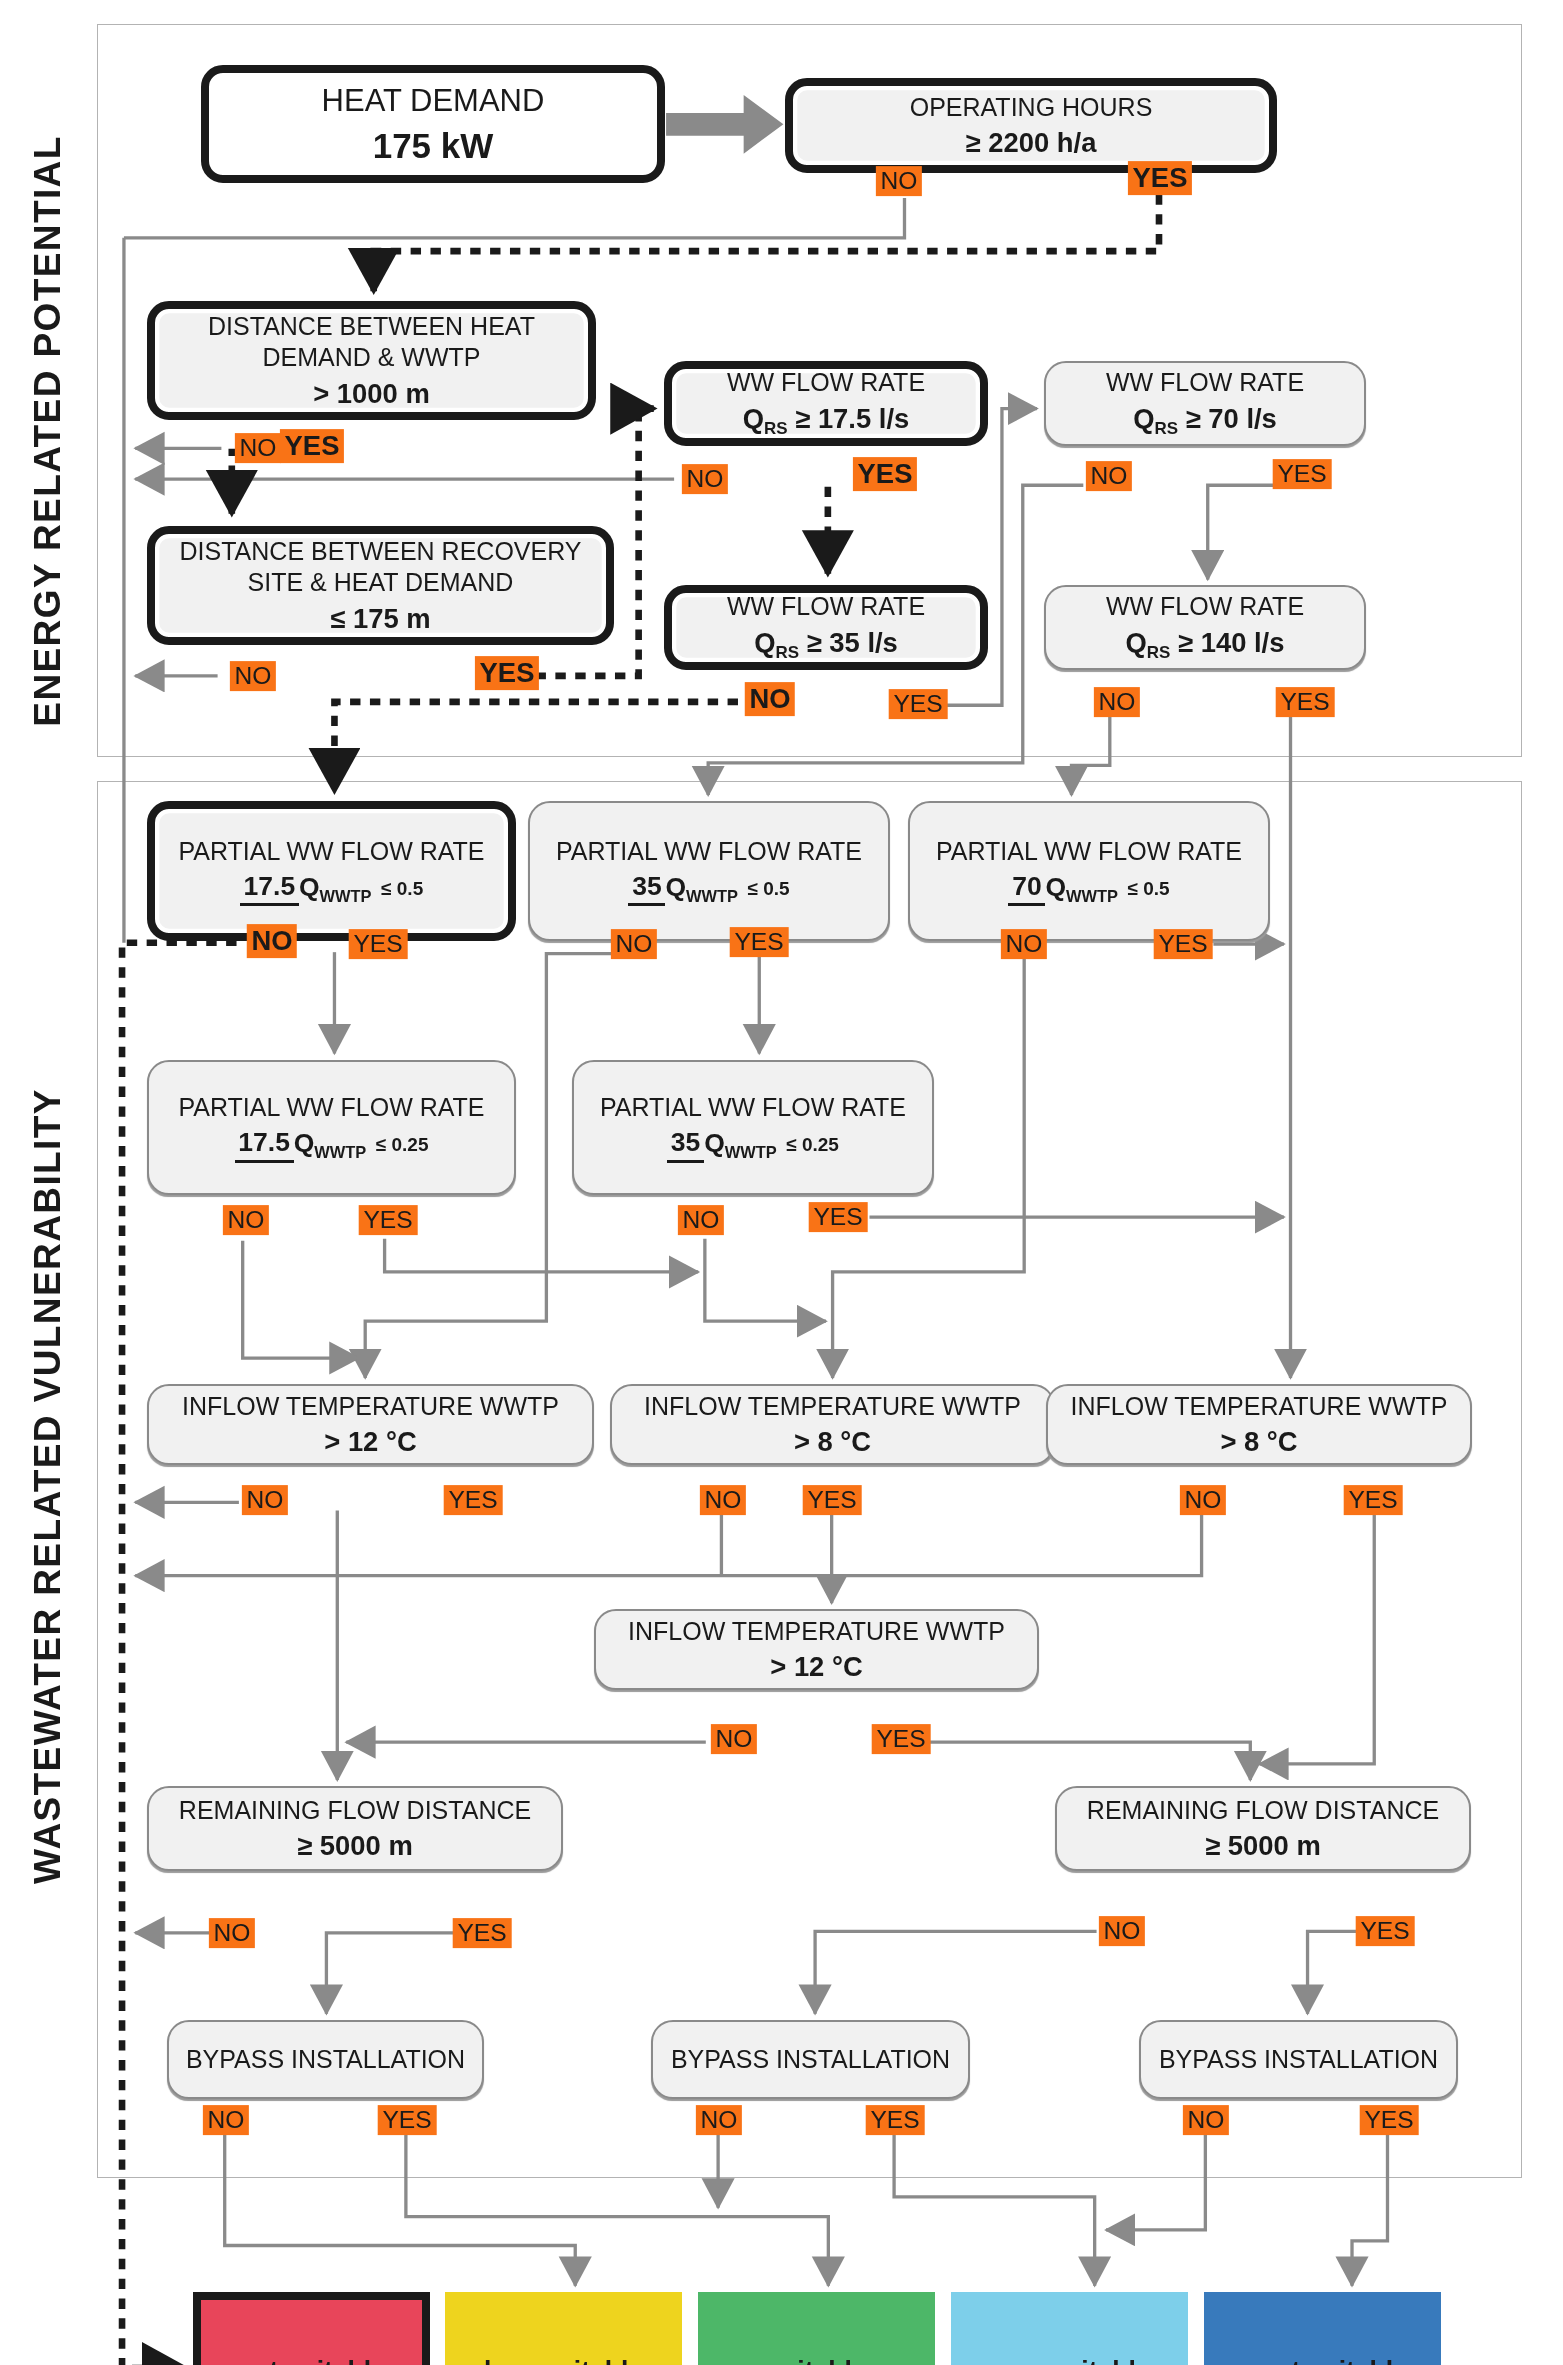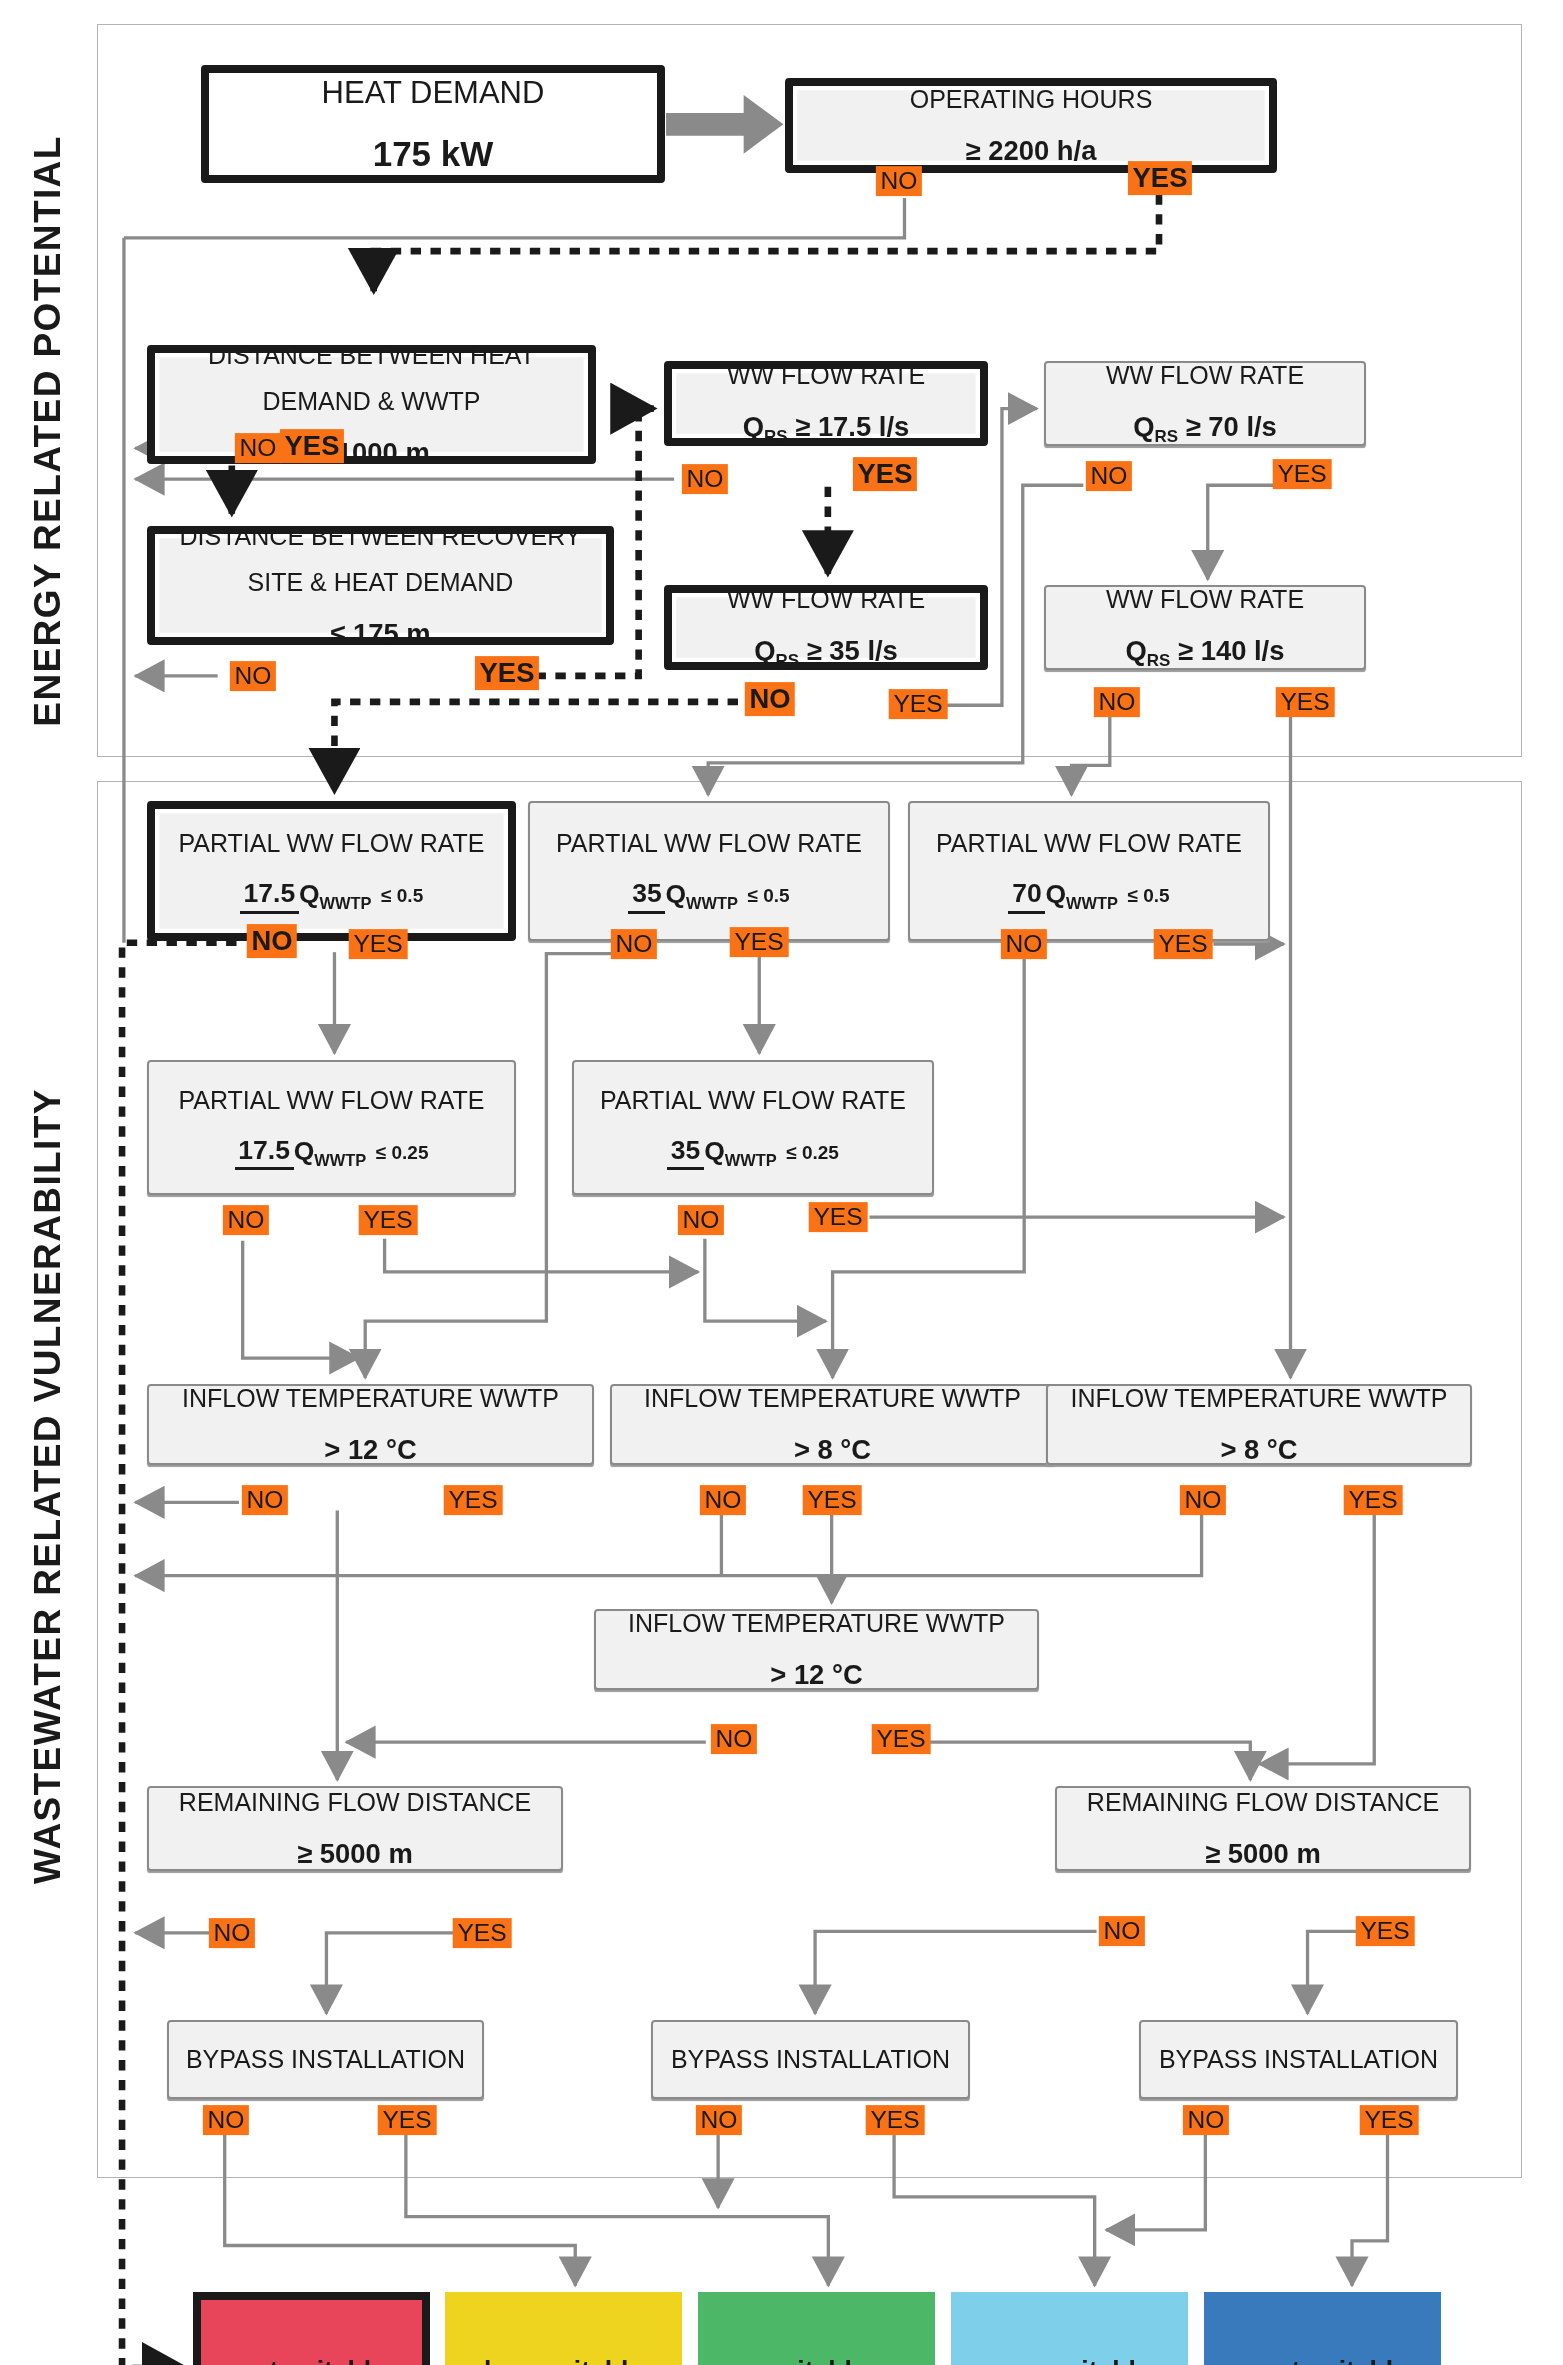--- a/index.html
+++ b/index.html
@@ -1,21 +1,21 @@
 <!DOCTYPE html>
 <html style="font-size:7.6px"><head>
 <meta charset="utf-8">
 <style>
   html,body{margin:0;padding:0;background:#ffffff;}
   body{width:1563px;height:2472px;position:relative;font-family:"Liberation Sans",sans-serif;color:#1a1a1a;}
   .stage{position:absolute;inset:0;}
   svg.wires{position:absolute;left:0;top:0;z-index:1;}
   .section{position:absolute;border:1.9px solid #b3b3b3;background:transparent;z-index:0;}
   .sideLabel{position:absolute;font-weight:bold;font-size:37px;letter-spacing:1.4px;white-space:nowrap;transform:translate(-50%,-50%) rotate(-90deg);z-index:2;}
-  .box{position:absolute;z-index:3;border-radius:4px;background:#f1f1f1;display:flex;flex-direction:column;align-items:center;justify-content:center;text-align:center;box-sizing:border-box;gap:15px;}
+  .box{position:absolute;z-index:3;border-radius:22px;background:#f1f1f1;display:flex;flex-direction:column;align-items:center;justify-content:center;text-align:center;box-sizing:border-box;}
   .thick{border:8px solid #1a1a1a;box-shadow:inset 0 0 0 4.3px #ffffff;}
   .thin{border:2.8px solid #8a8a8a;box-shadow:0 2.4px 0.9px -0.9px #9a9a9a;}
   .white{background:#ffffff;}
   .bt{font-size:25px;line-height:1.25;}
   .bv{font-size:27.4px;font-weight:bold;margin-top:4.7px;}
   .bigT{font-size:31px;}
   .bigV{font-size:35px;font-weight:bold;margin-top:5.7px;}
   sub{font-size:0.62em;}
   .fracrow{display:flex;align-items:center;gap:9.5px;margin-top:3.8px;}
   .frac{display:inline-flex;align-items:center;}
@@ -103,21 +103,21 @@
   <div class="box thick white" style="left:201px;top:65px;width:464px;height:118px;">
     <div class="bt bigT">HEAT DEMAND</div>
     <div class="bigV">175 kW</div>
   </div>
 
   <div class="box thick" style="left:785px;top:78px;width:492px;height:95px;">
     <div class="bt">OPERATING HOURS</div>
     <div class="bv">≥ 2200 h/a</div>
   </div>
 
-  <div class="box thick" style="left:147px;top:301px;width:449px;height:119px;margin-top:44px;">
+  <div class="box thick" style="left:147px;top:301px;width:449px;height:119px;">
     <div class="bt">DISTANCE BETWEEN HEAT</div>
     <div class="bt">DEMAND &amp; WWTP</div>
     <div class="bv">&gt; 1000 m</div>
   </div>
 
   <div class="box thick" style="left:664px;top:361px;width:324px;height:85px;">
     <div class="bt">WW FLOW RATE</div>
     <div class="bv"><span>Q</span><sub>RS</sub> <span>≥ 17.5 l/s</span></div>
   </div>
 

